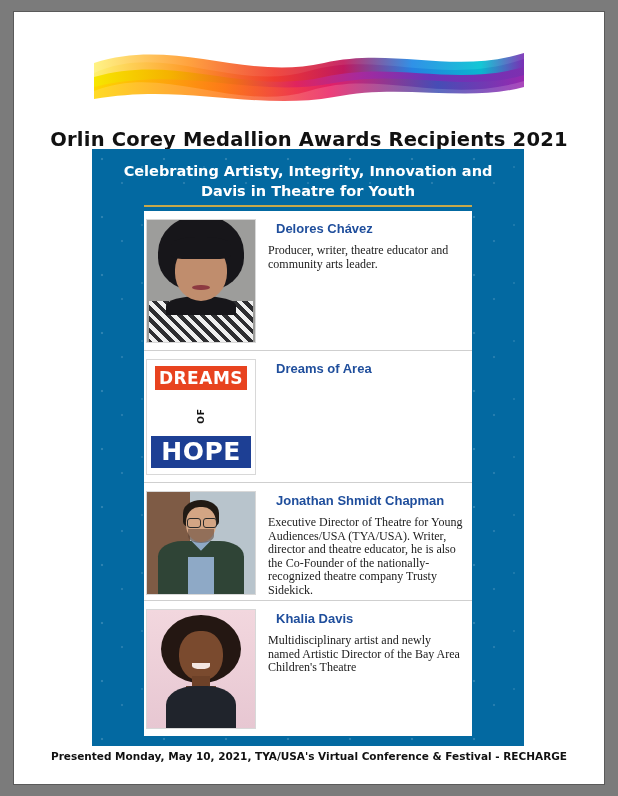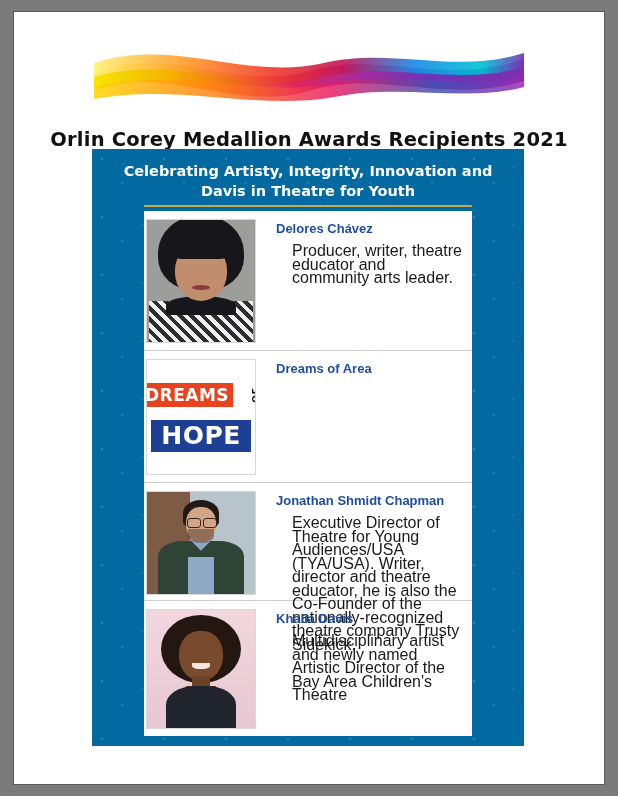--- a/index.html
+++ b/index.html
@@ -119,42 +119,41 @@
   .person-name {
     color: #1f4e9c;
     font-weight: bold;
     font-size: 13px;
     font-family: "Liberation Sans", sans-serif;
     margin: 0 0 8px 0;
     padding-left: 8px;
   }
   .person-bio {
     color: #1a1a1a;
-    font-size: 16px;
+    font-size: 12px;
     line-height: 13.5px;
-    font-family: Liberation Sans, sans-serif;
-    margin-left: 24px;
+    font-family: Liberation Serif, serif;
   }
 
   
   .ph { position: absolute; inset: 0; }
 
   
   .d-bg { position:absolute; inset:0; background:#9d9d9b; }
   .d-hair { position:absolute; left:10%; top:-4%; width:80%; height:62%; background:#17161a; border-radius:50% 50% 44% 44%; }
   .d-face { position:absolute; left:26%; top:20%; width:48%; height:46%; background:#c08d6d; border-radius:46% 46% 50% 50%; }
   .d-bangs { position:absolute; left:22%; top:14%; width:56%; height:18%; background:#17161a; border-radius:40% 40% 18% 18%; }
   .d-lip { position:absolute; left:42%; top:53%; width:16%; height:4%; background:#8d3a41; border-radius:50%; }
   .d-body { position:absolute; left:2%; top:66%; width:96%; height:36%; background:
       repeating-linear-gradient(45deg,#2e2e31 0 4px,#efefef 4px 8px); }
   .d-shoulder { position:absolute; left:18%; top:62%; width:64%; height:16%; background:#17161a; border-radius:50% 50% 0 0; }
 
   
   .logo { position:absolute; inset:0; background:#ffffff; display:flex; flex-direction:column; justify-content:center; }
-  .logo-top { display:flex; align-items:center; justify-content:center; gap:18px; }
+  .logo-top { display:flex; align-items:center; justify-content:center; gap:18px;flex-direction:column; }
   .logo-dreams { background:#e8431f; color:#ffffff; font-family:"DejaVu Sans", sans-serif; font-weight:bold; font-size:17px; letter-spacing:.5px; padding:2px 4px; }
   .logo-of { color:#111; font-family:"DejaVu Sans", sans-serif; font-weight:bold; font-size:9px; writing-mode:vertical-rl; transform:rotate(180deg); letter-spacing:1px; }
   .logo-hope { background:#1d3f94; color:#ffffff; font-family:"DejaVu Sans", sans-serif; font-weight:bold; font-size:25px; letter-spacing:.5px; text-align:center; padding:1px 0 2px 0; margin:13px 4px 0 4px; }
   .logo-sub { background:#1d3f94; color:#ffffff; font-family:"DejaVu Sans", sans-serif; font-weight:bold; font-size:9px; letter-spacing:.4px; text-align:center; padding:2px 0; margin:3px 4px 0 4px; }
 
   
   .k-bg { position:absolute; inset:0; background:linear-gradient(180deg,#f2d7de,#e7c7d2); }
   .k-hair { position:absolute; left:13%; top:4%; width:74%; height:58%; background:#241712; border-radius:50%; }
   .k-face { position:absolute; left:30%; top:18%; width:40%; height:42%; background:#7a4a2e; border-radius:46% 46% 50% 50%; }
   .k-smile { position:absolute; left:42%; top:45%; width:16%; height:5%; background:#f4e7e2; border-radius:0 0 50% 50%; }
@@ -308,14 +307,15 @@
         </div>
         <div class="txt">
           <div class="person-name">Khalia Davis</div>
           <div class="person-bio">Multidisciplinary artist and newly named Artistic Director of the Bay Area Children's Theatre</div>
         </div>
       </div>
 
     </div>
   </div>
 
+  <div class="footer">Presented Monday, May 10, 2021, TYA/USA's Virtual Conference &amp; Festival - RECHARGE</div>
 
 </div>
 
 </body></html>

